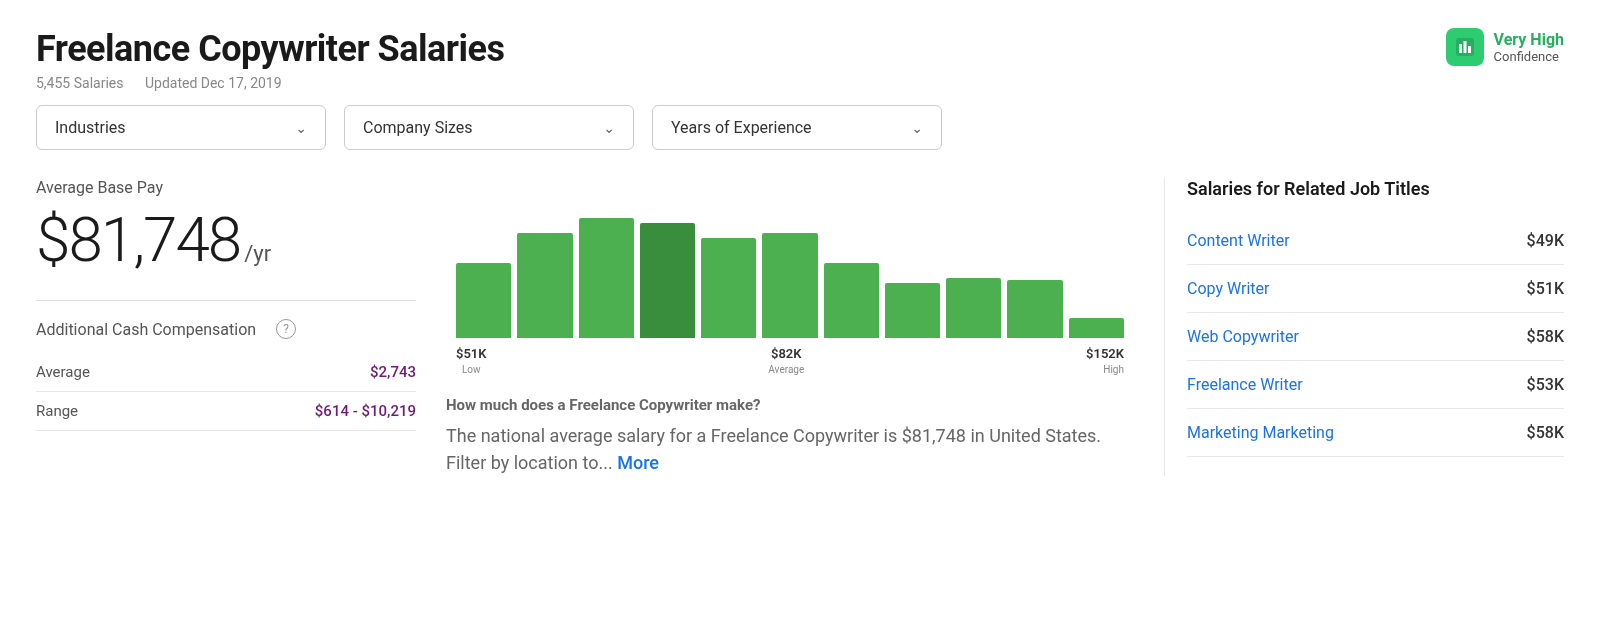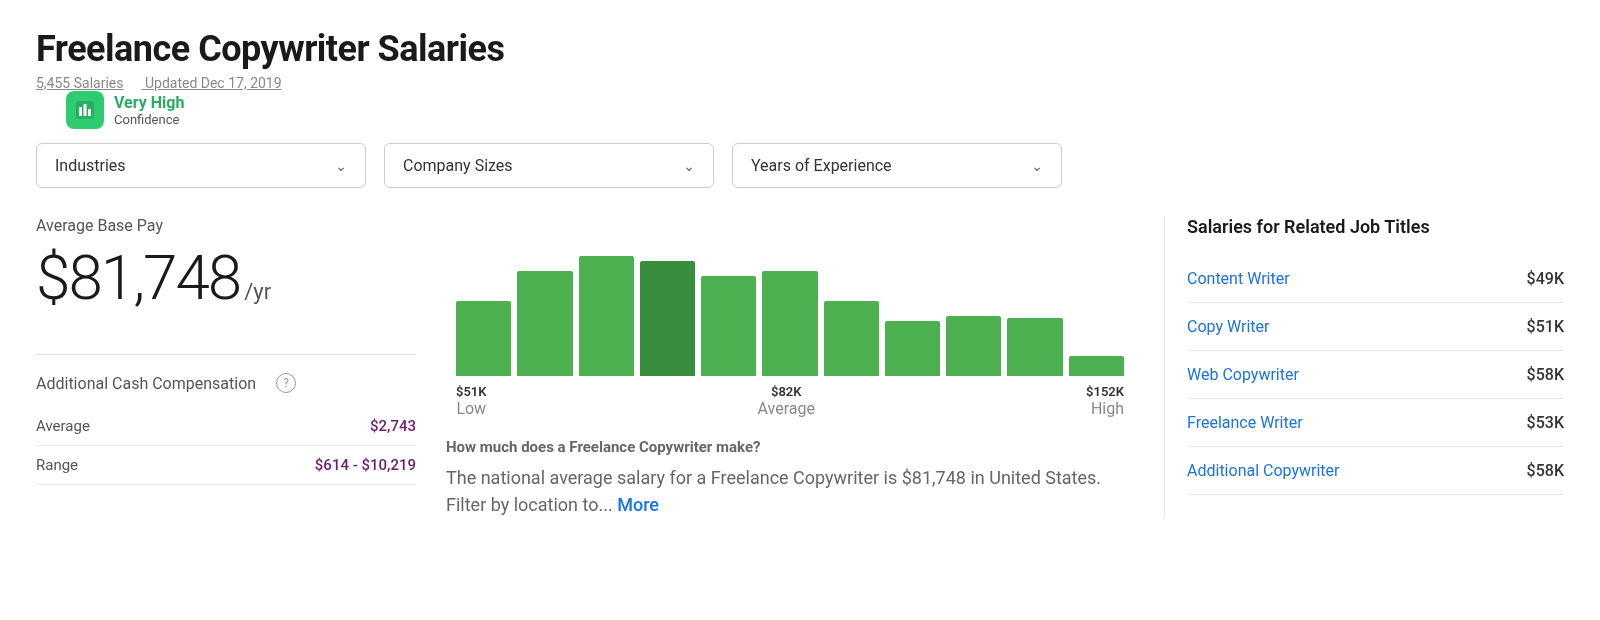--- a/index.html
+++ b/index.html
@@ -9,33 +9,31 @@
       color: #333;
       width: 1600px;
       min-height: 620px;
       padding: 28px 36px;
     }
     .header-row {
       display: flex;
       justify-content: space-between;
       align-items: flex-start;
       margin-bottom: 14px;
-      flex-direction: column;
     }
     .title-block h1 {
       font-size: 36px;
       font-weight: 700;
       color: #1a1a1a;
       letter-spacing: -0.5px;
     }
     .subtitle {
       font-size: 14px;
       color: #888;
       margin-top: 5px;
-      text-decoration: underline;
     }
     .subtitle span {
       margin-right: 18px;
     }
     .confidence-badge {
       display: flex;
       align-items: center;
       gap: 10px;
       padding-left: 30px;
     }
@@ -64,21 +62,21 @@
       gap: 18px;
       margin-bottom: 28px;
     }
     .filter-dropdown {
       display: flex;
       align-items: center;
       justify-content: space-between;
       border: 1.5px solid #ccc;
       border-radius: 6px;
       padding: 12px 18px;
-      width: 330px;
+      width: 290px;
       cursor: pointer;
       font-size: 16px;
       color: #333;
       background: #fff;
       user-select: none;
     }
     .filter-dropdown .chevron {
       color: #666;
       font-size: 14px;
     }
@@ -92,21 +90,21 @@
     }
     .avg-base-label {
       font-size: 16px;
       color: #555;
       margin-bottom: 6px;
     }
     .salary-display {
       display: flex;
       align-items: baseline;
       gap: 4px;
-      margin-bottom: 40px;
+      margin-bottom: 24px;
     }
     .salary-amount {
       font-size: 62px;
       font-weight: 300;
       color: #1a1a1a;
       letter-spacing: -2px;
     }
     .salary-period {
       font-size: 22px;
       color: #555;
@@ -180,21 +178,21 @@
       text-align: center;
       font-size: 13px;
     }
     .chart-label .amount {
       font-weight: 600;
       color: #333;
       display: block;
     }
     .chart-label .desc {
       color: #888;
-      font-size: 16px;
+      font-size: 10px;
     }
     .description-box {
       margin-top: 20px;
     }
     .description-box .question {
       font-size: 15px;
       font-weight: 700;
       color: #666;
       margin-bottom: 8px;
     }
@@ -357,18 +355,18 @@
     </div>
         <div class="related-job">
       <a class="job-name" href="#">Web Copywriter</a>
       <span class="job-salary">$58K</span>
     </div>
         <div class="related-job">
       <a class="job-name" href="#">Freelance Writer</a>
       <span class="job-salary">$53K</span>
     </div>
         <div class="related-job">
-      <a class="job-name" href="#">Additional Copywriter</a>
+      <a class="job-name" href="#">Marketing Marketing</a>
       <span class="job-salary">$58K</span>
     </div>
       </div>
   </div>
 </div>
 
 </body></html>

